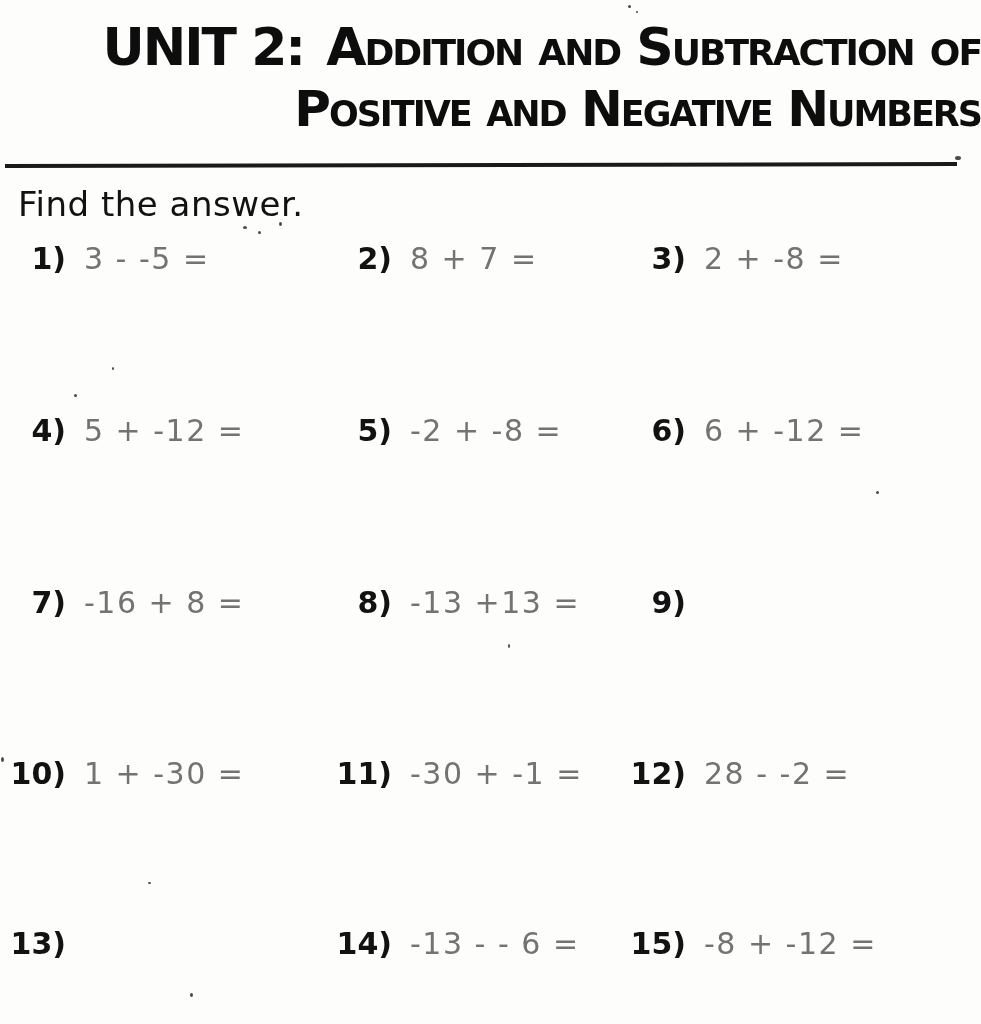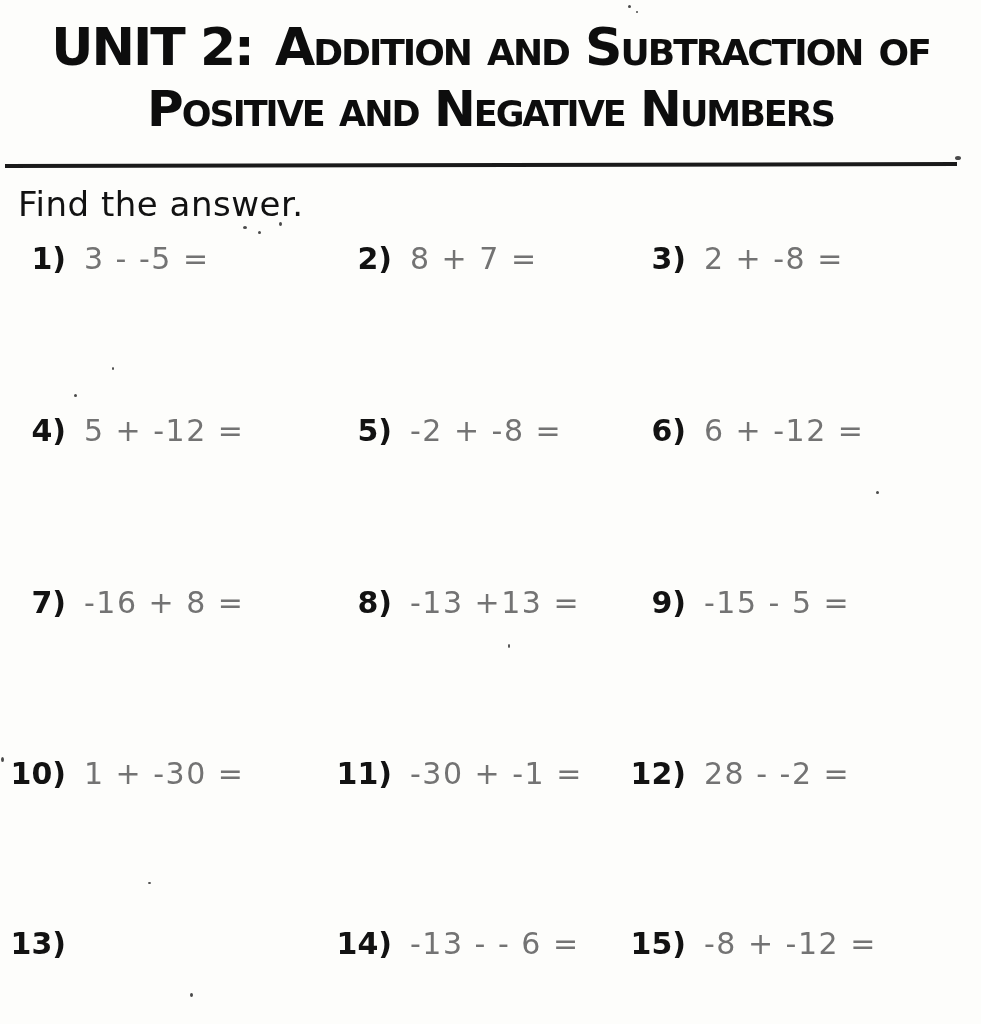--- a/index.html
+++ b/index.html
@@ -15,21 +15,21 @@
     color: #121212;
     overflow: hidden;
   }
 
   
   .title-block {
     position: absolute;
     top: 14px;
     left: 0;
     width: 100%;
-    text-align: center;
+    text-align: right;
     font-weight: bold;
     color: #0d0d0d;
   }
   .title-line1 {
     font-size: 52px;
     line-height: 66px;
     letter-spacing: -2px;
     white-space: nowrap;
   }
   .title-line2 {
@@ -152,21 +152,20 @@
   <div class="problem col-1">
     <span class="pnum">7)</span>
     <span class="pexpr">-16 + 8 =</span>
   </div>
   <div class="problem col-2">
     <span class="pnum">8)</span>
     <span class="pexpr">-13 +13 =</span>
   </div>
   <div class="problem col-3">
     <span class="pnum">9)</span>
-    <span class="pexpr">-15 - 5 =</span>
   </div>
 </div>
 
 <div class="prow row-4">
   <div class="problem col-1">
     <span class="pnum">10)</span>
     <span class="pexpr">1 + -30 =</span>
   </div>
   <div class="problem col-2">
     <span class="pnum">11)</span>

